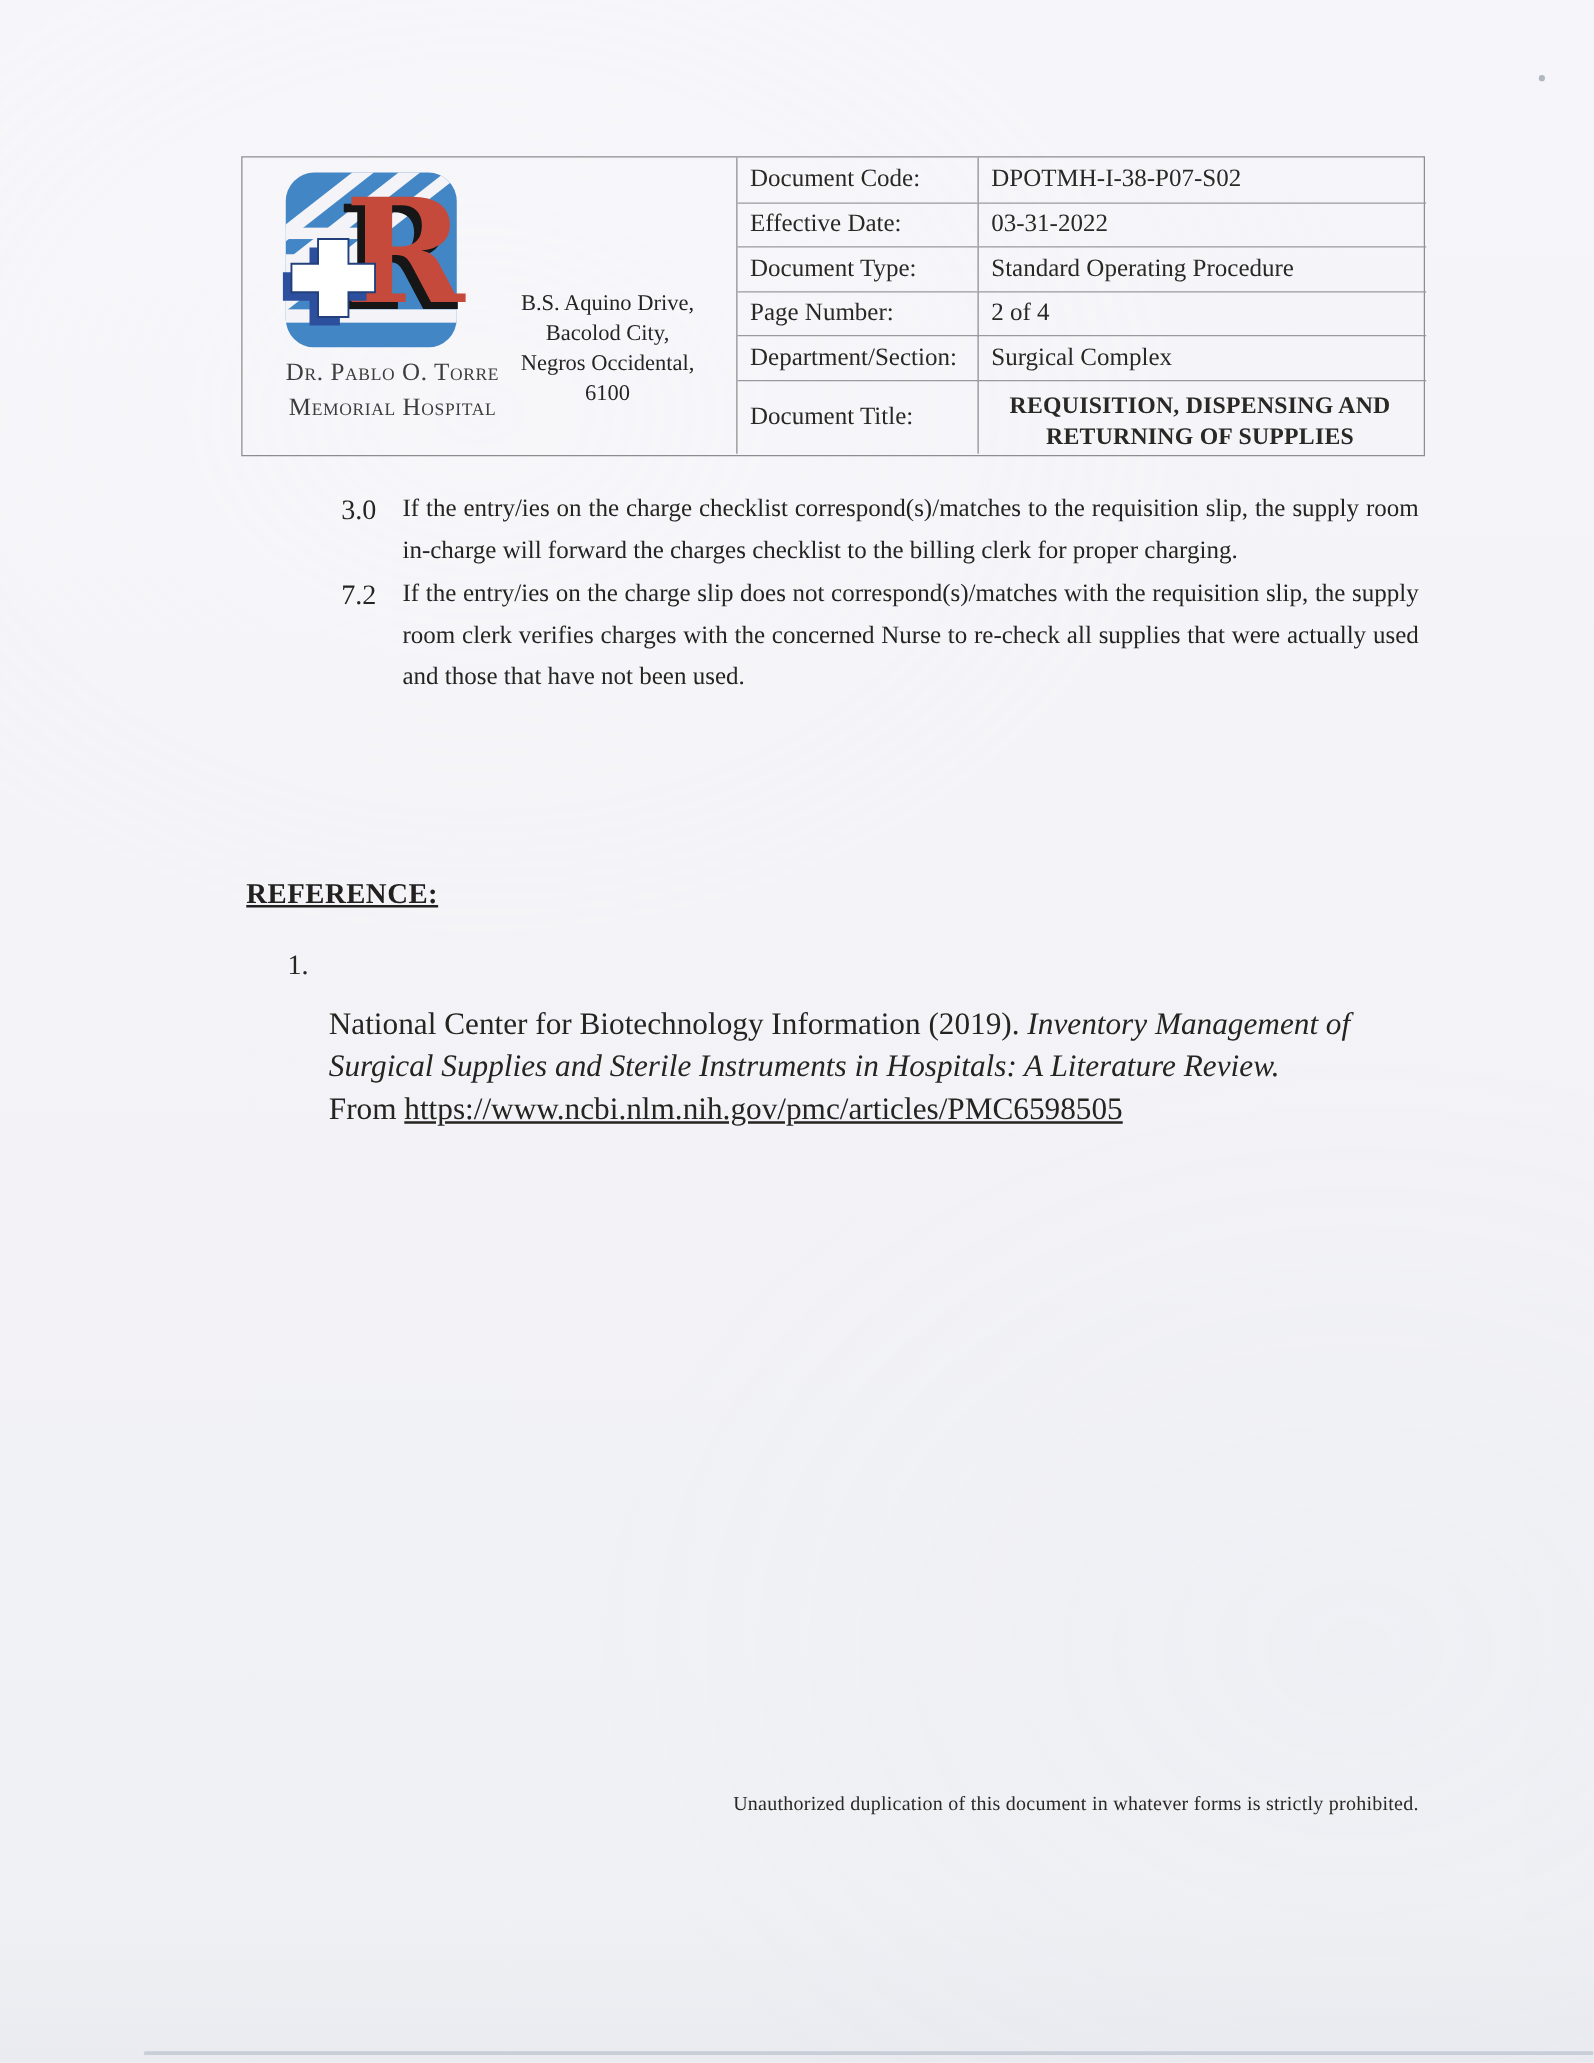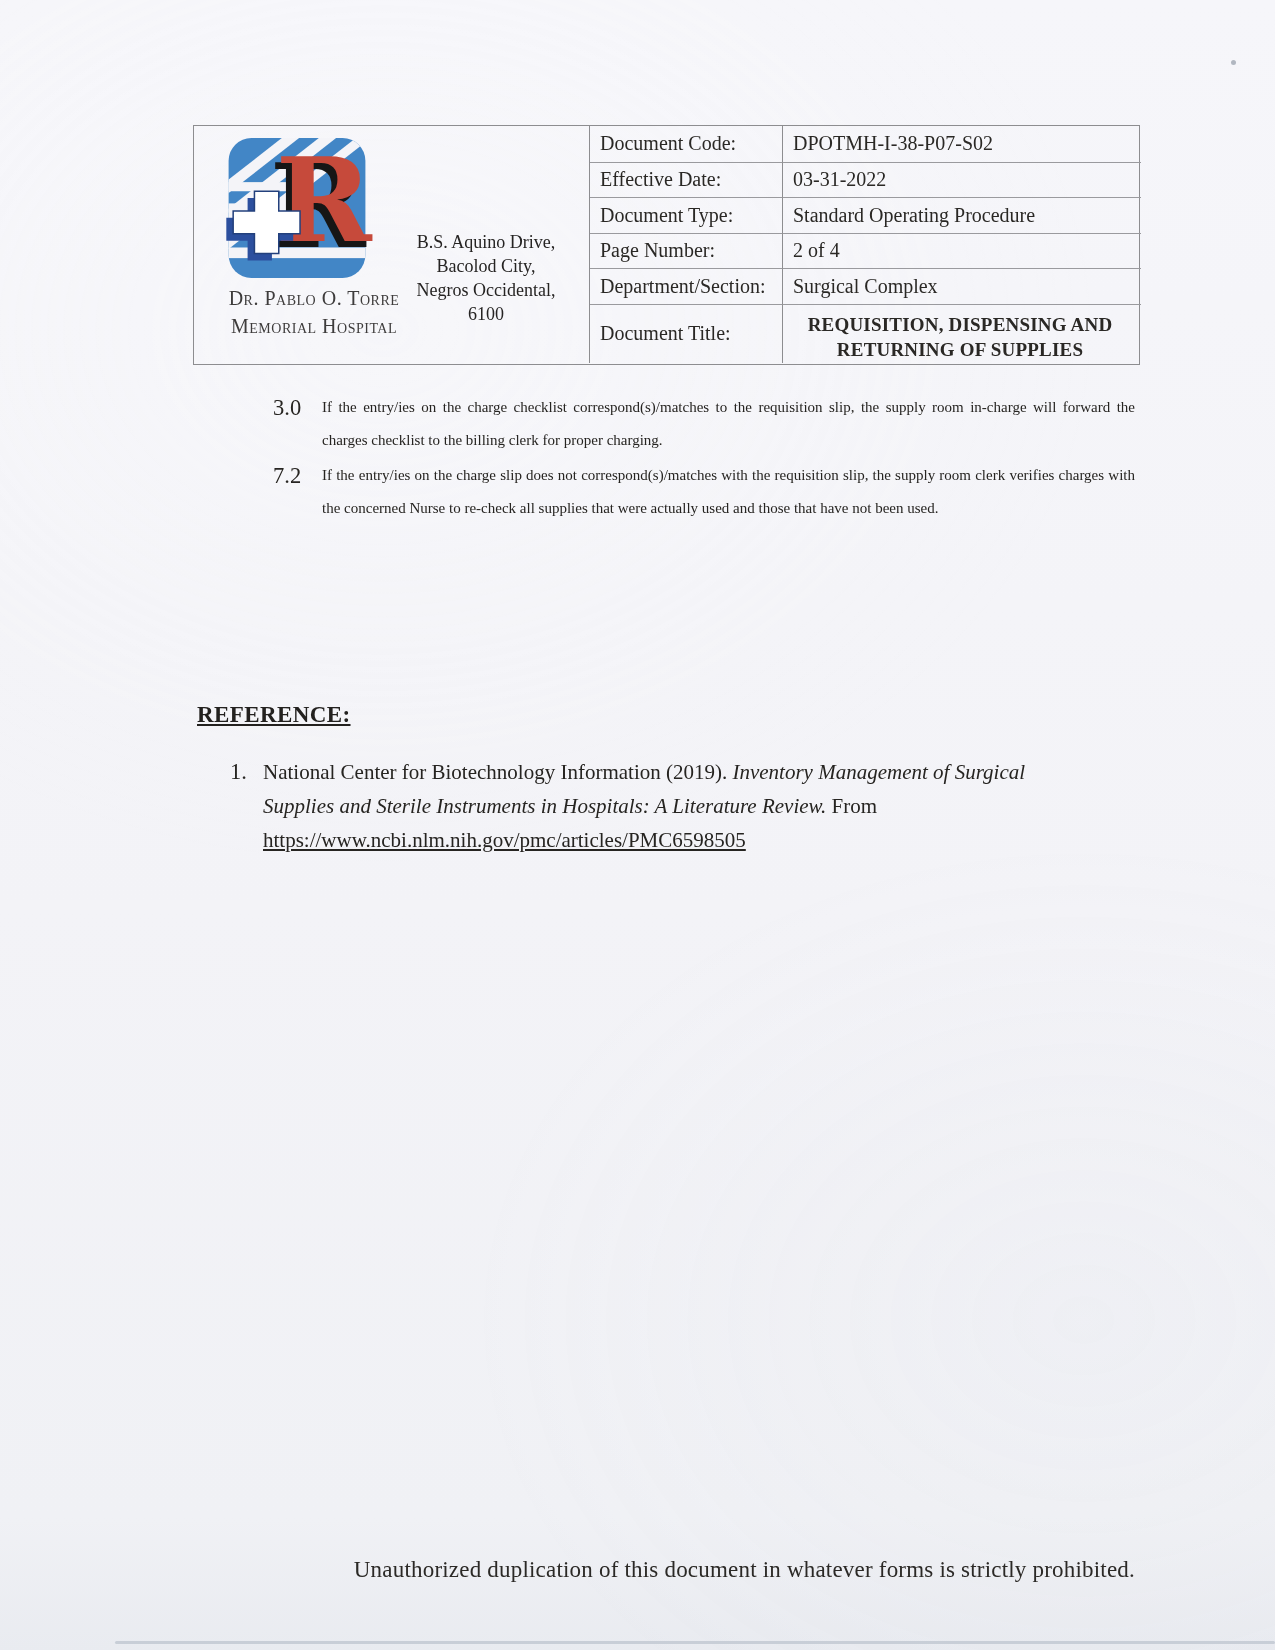--- a/index.html
+++ b/index.html
@@ -47,33 +47,33 @@
   .meta-label{border-right:1.5px solid #8d8d90;}
   .meta-cell.rt{border-top:1.5px solid #9a9a9e;text-align:center;}
   .meta-title-value{
     font-weight:bold;font-size:19px;line-height:25px;align-items:flex-start;
     padding-top:7px;padding-right:14px;letter-spacing:.2px;
   }
   
   .clauses{position:absolute;left:273px;top:391px;width:862px;}
   .clause{display:flex;margin-bottom:2px;}
   .clause-num{width:49px;flex:none;font-size:22.5px;line-height:33px;}
-  .clause-text{flex:1;font-size:15px;line-height:33px;text-align:justify;color:#262421;}
+  .clause-text{flex:1;font-size:20px;line-height:33px;text-align:justify;color:#262421;}
   .ref-heading{
     position:absolute;left:197px;top:702px;
     font-size:23px;font-weight:bold;text-decoration:underline;letter-spacing:.4px;color:#23211f;
   }
   .ref-item{position:absolute;left:230px;top:755px;width:885px;display:flex;}
   .ref-num{width:33px;flex:none;font-size:22.5px;line-height:34px;}
-  .ref-text{flex:1;max-width:820px;font-size:21px;line-height:34px;color:#262421;}
+  .ref-text{flex:1;max-width:820px;font-size:25px;line-height:34px;color:#262421;margin-top:48px;}
   .ref-text .it{font-style:italic;}
   .ref-url{text-decoration:underline;color:#262421;}
   
   .footer-note{
-    position:absolute;top:1557px;right:140px;font-size:23px;color:#2b2926;letter-spacing:.2px;
+    position:absolute;top:1435px;right:140px;font-size:16px;color:#2b2926;letter-spacing:.2px;
   }
   
   .scan-dot{position:absolute;left:1231px;top:60px;width:5px;height:5px;border-radius:50%;background:#949ca8;opacity:.7;}
   .scan-edge{position:absolute;left:115px;right:0;top:1641px;height:3px;background:#b7bfca;opacity:.65;border-radius:2px;}
 </style>
 </head>
 <body>
 
 <div class="page">
   <div class="texture"></div>

